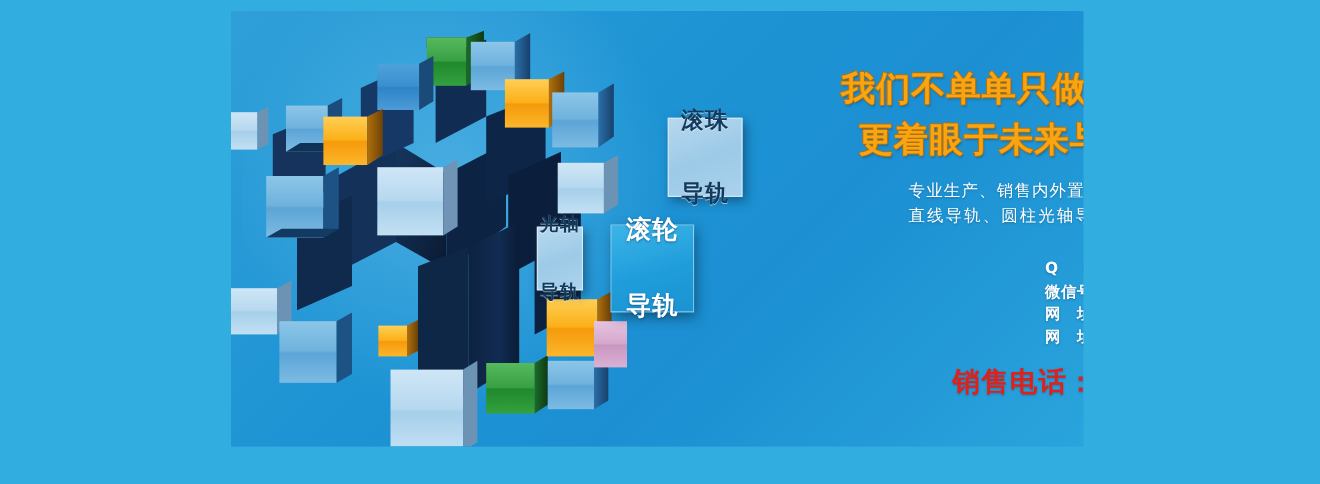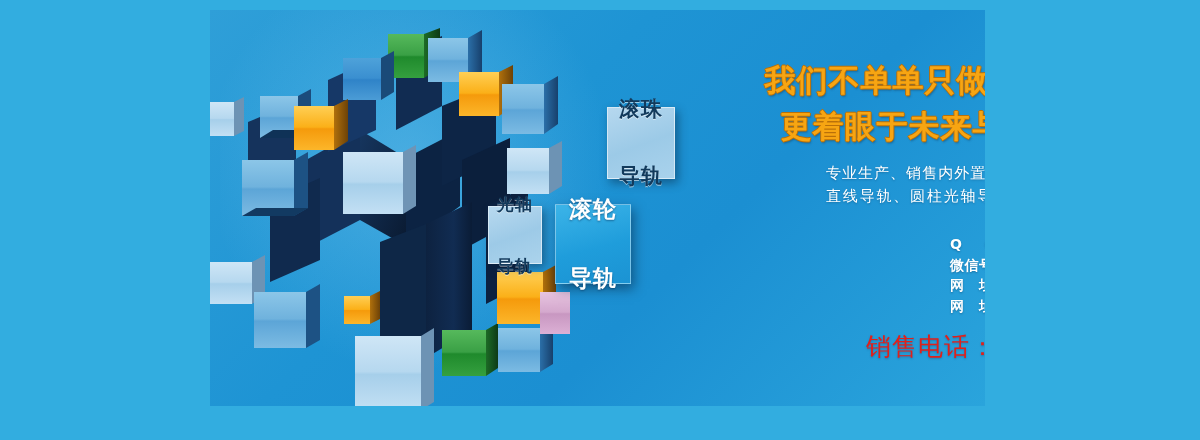--- a/index.html
+++ b/index.html
@@ -70,21 +70,21 @@
     width: 68px; height: 72px;
     background: linear-gradient(160deg, #b6d8ef 0%, #9ccae7 52%, #a9d2ec 100%);
     color: #123a5c;
     font-size: 21px;
     border: 1px solid rgba(255,255,255,.55);
     box-shadow: 3px 4px 9px rgba(6,30,55,.45);
     text-shadow: 0 1px 0 rgba(255,255,255,.55);
   }
   .chip-guangzhou {
     left: 278px; top: 196px;
-    width: 54px; height: 58px;
+    width: 42px; height: 58px;
     background: linear-gradient(160deg, #b8d9ef 0%, #9dcae7 52%, #abd3ec 100%);
     color: #123a5c;
     font-size: 17px;
     border: 1px solid rgba(255,255,255,.55);
     box-shadow: 3px 4px 9px rgba(6,30,55,.45);
     text-shadow: 0 1px 0 rgba(255,255,255,.5);
   }
   .chip-gunlun {
     left: 345px; top: 194px;
     width: 76px; height: 80px;
@@ -164,21 +164,21 @@
     font-weight: bold;
     letter-spacing: .5px;
   }
   .c-label.spaced { letter-spacing: 9px; }
 
   #phone {
     position: absolute;
     left: 116px;
     top: 310px;
     color: #e0201b;
-    font-weight: normal;
+    font-weight: bold;
     font-size: 25px;
     white-space: nowrap;
     letter-spacing: 1px;
     text-shadow: 0 1px 2px rgba(25,55,90,.35);
   }
 </style>
 </head>
 <body>
 
 <div id="banner">

